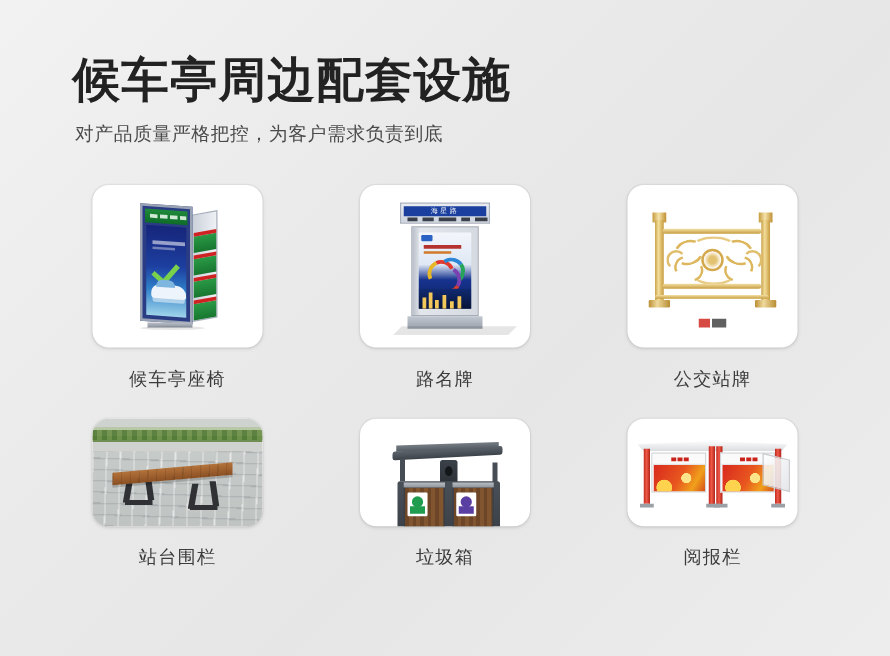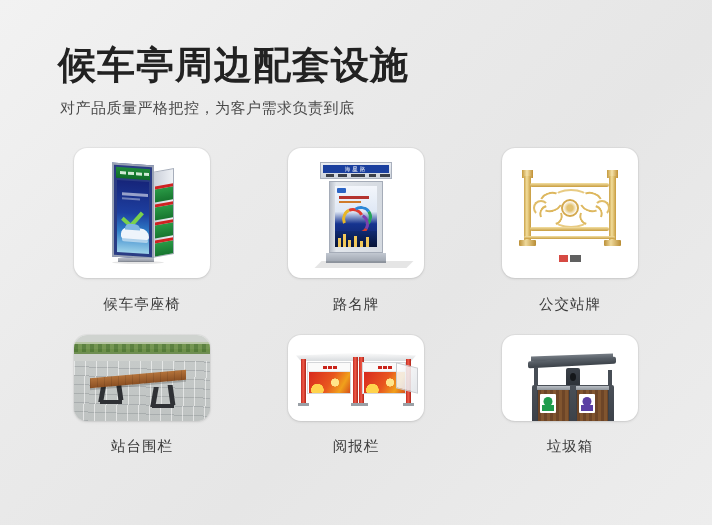--- a/index.html
+++ b/index.html
@@ -590,56 +590,20 @@
             <div class="bench-leg l1"></div>
             <div class="bench-leg l2"></div>
             <div class="bench-leg l3"></div>
             <div class="bench-leg l4"></div>
             <div class="bench-foot f1"></div>
             <div class="bench-foot f2"></div>
             <div class="bench-seat"></div>
           </div>
         </div>
         <div class="caption">站台围栏</div>
-      </div>
-
-      <div class="cell photo-cell">
-        <div class="card photo">
-          <div class="art">
-            <div class="board">
-              <div class="canopy"></div>
-              <div class="pillar p1"></div>
-              <div class="pillar p2"></div>
-              <div class="pillar p3"></div>
-              <div class="pillar p4"></div>
-              <div class="panel left">
-                <div class="cap">
-                    <i></i>
-                    <i></i>
-                    <i></i>
-                  </div>
-                <div class="art"></div>
-              </div>
-              <div class="panel right">
-                <div class="cap">
-                    <i></i>
-                    <i></i>
-                    <i></i>
-                  </div>
-                <div class="art"></div>
-              </div>
-              <div class="open-door"></div>
-              <div class="foot f1"></div>
-              <div class="foot f2"></div>
-              <div class="foot f3"></div>
-              <div class="foot f4"></div>
-            </div>
-          </div>
-        </div>
-        <div class="caption">阅报栏</div>
       </div>
 
       <div class="cell photo-cell">
         <div class="card photo">
           <div class="art">
             <div class="bin-wrap">
               <div class="bin-roof"></div>
               <div class="bin-post p1"></div>
               <div class="bin-post p2"></div>
               <div class="bin-neck">
@@ -662,16 +626,52 @@
                 </div>
 
               </div>
 
             </div>
           </div>
         </div>
         <div class="caption">垃圾箱</div>
       </div>
 
+      <div class="cell photo-cell">
+        <div class="card photo">
+          <div class="art">
+            <div class="board">
+              <div class="canopy"></div>
+              <div class="pillar p1"></div>
+              <div class="pillar p2"></div>
+              <div class="pillar p3"></div>
+              <div class="pillar p4"></div>
+              <div class="panel left">
+                <div class="cap">
+                    <i></i>
+                    <i></i>
+                    <i></i>
+                  </div>
+                <div class="art"></div>
+              </div>
+              <div class="panel right">
+                <div class="cap">
+                    <i></i>
+                    <i></i>
+                    <i></i>
+                  </div>
+                <div class="art"></div>
+              </div>
+              <div class="open-door"></div>
+              <div class="foot f1"></div>
+              <div class="foot f2"></div>
+              <div class="foot f3"></div>
+              <div class="foot f4"></div>
+            </div>
+          </div>
+        </div>
+        <div class="caption">阅报栏</div>
+      </div>
+
     </div>
 
   </div>
 </div>
 
 </body></html>

